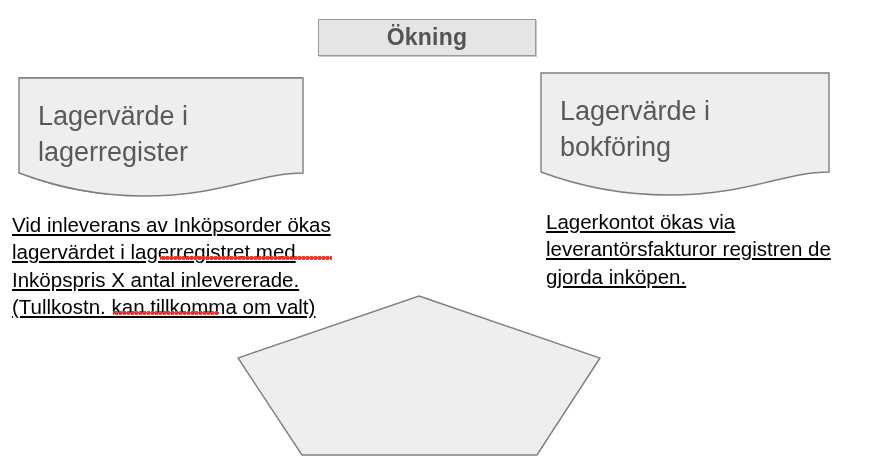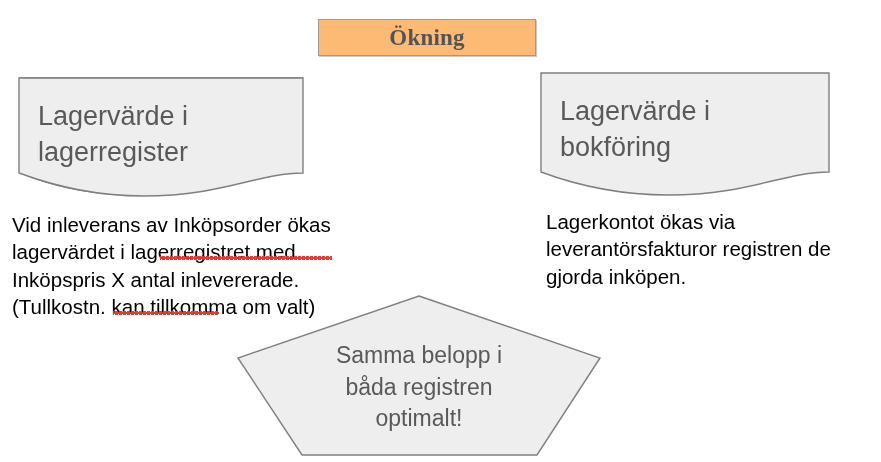--- a/index.html
+++ b/index.html
@@ -23,28 +23,27 @@
     height: 462px;
   }
 
   
   .title-box {
     position: absolute;
     left: 318px;
     top: 19px;
     width: 218px;
     height: 37px;
-    background: #fdba74;
+    background: #e5e5e5;
     border: 1px solid #9a9a9a;
     box-sizing: border-box;
     box-shadow: 1px 1px 0 #c9c9c9;
     display: flex;
     align-items: center;
     justify-content: center;
-    font-family: Liberation Serif, serif;
   }
   .title-box .title-text {
     font-size: 23px;
     font-weight: bold;
     color: #545454;
     letter-spacing: 0.2px;
     line-height: 1;
     white-space: nowrap;
   }
 
@@ -72,20 +71,21 @@
   #doc-left  { left: 18px;  top: 77px;  width: 288px; height: 120px; }
   #doc-right { left: 540px; top: 72px;  width: 292px; height: 124px; }
 
   
   .body-text {
     position: absolute;
     font-size: 20.5px;
     line-height: 1.33;
     color: #000000;
     white-space: pre-line;
+    text-decoration: underline;
   }
   #text-left  { left: 12px;  top: 211px; width: 330px; }
   #text-right { left: 546px; top: 208px; width: 320px; }
 
   
   .squiggle {
     position: absolute;
     height: 4px;
     background-image:
       repeating-linear-gradient(135deg,
@@ -162,18 +162,15 @@
   <div class="body-text" id="text-left">Vid inleverans av Inköpsorder ökas lagervärdet i lagerregistret med Inköpspris X antal inlevererade. (Tullkostn. kan tillkomma om valt)</div>
   <div class="squiggle" id="squiggle-1"></div>
   <div class="squiggle" id="squiggle-2"></div>
 
   <div class="body-text" id="text-right">Lagerkontot ökas via leverantörsfakturor registren de gjorda inköpen.</div>
 
   <div id="pentagon">
     <svg width="370" height="170" viewBox="0 0 370 170" xmlns="http://www.w3.org/2000/svg">
       <polygon points="185,4 366,66 303,163 68,163 4,66" fill="#eeeeee" stroke="#7f7f7f" stroke-width="1.4"></polygon>
     </svg>
-    <div class="pent-label">Samma belopp i
-båda registren
-optimalt!</div>
   </div>
 
 </div>
 
 </body></html>

